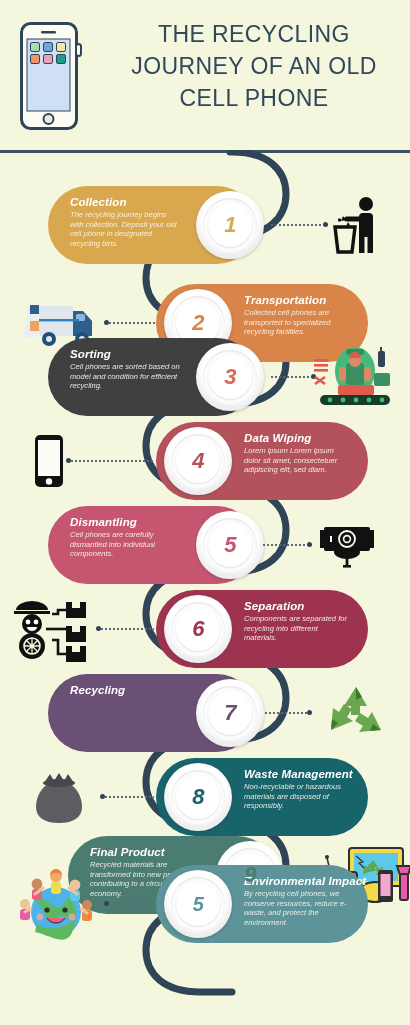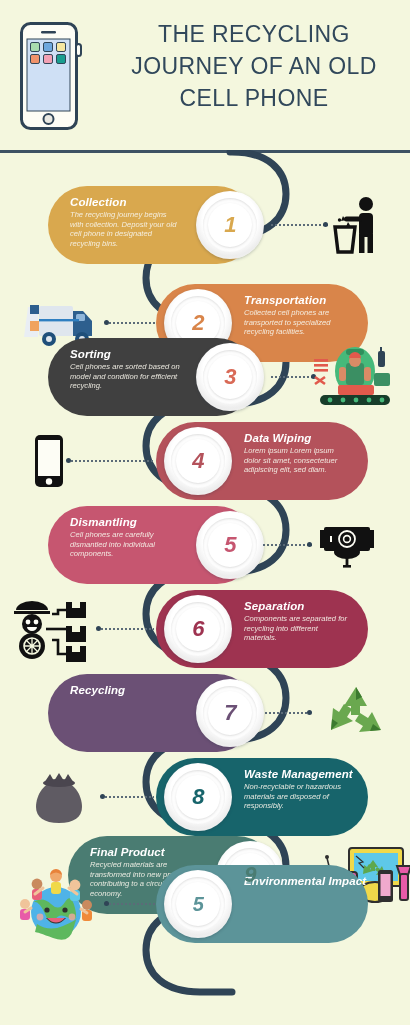--- a/index.html
+++ b/index.html
@@ -392,20 +392,21 @@
         <rect x="57.5" y="30" width="10" height="22" fill="#f0a9cd"></rect>
         <path d="M74 22 h14 l-3 9 h-8 Z" fill="#e85ba8" stroke="#2f2f2f" stroke-width="2"></path>
         <rect x="77" y="30" width="8" height="26" rx="2" fill="#e85ba8" stroke="#2f2f2f" stroke-width="2"></rect>
       </svg>
     </div>
   </div>
 
   <div class="step" style="top:865px;">
     <div class="pill pill-right" style="background:#5c9499;">
       <h3>Environmental Impact</h3>
+      <p>By recycling cell phones, we conserve resources, reduce e-waste, and protect the environment.</p>
     </div>
     <div class="disc disc-right">
       <b style="color:#5c9499;font-size:20px;">5</b>
     </div>
     <div class="conn" style="left:104px;width:52px;">
       <span class="dot" style="left:0;"></span>
     </div>
     <div class="icon-box" style="left:10px;width:92px;">
       <svg width="86" height="72" viewBox="0 0 86 72">
         <circle cx="43" cy="44" r="25" fill="#4fb3e8"></circle>

